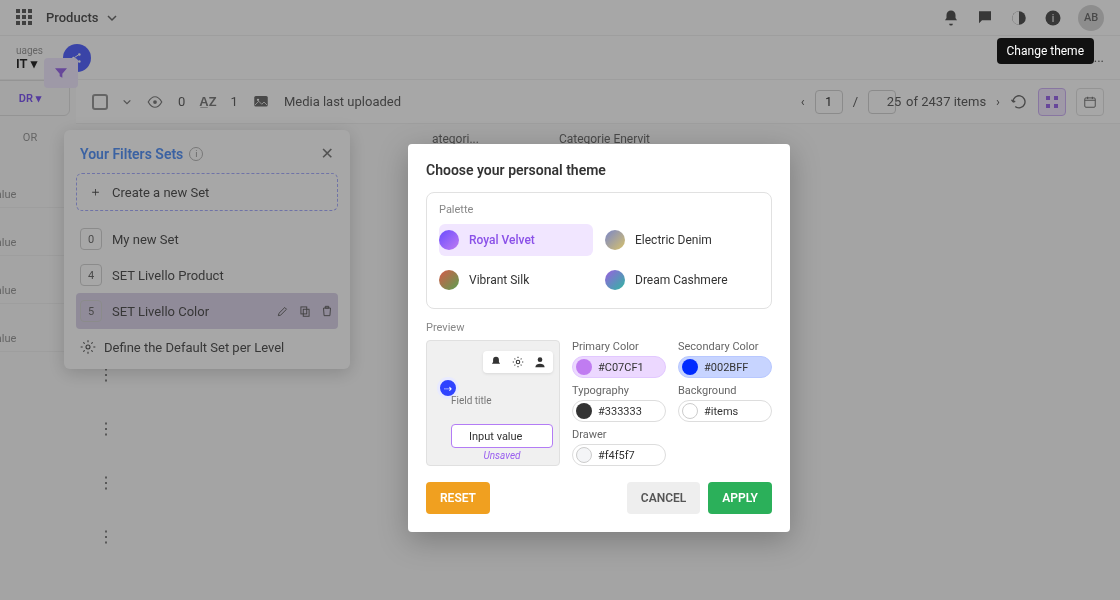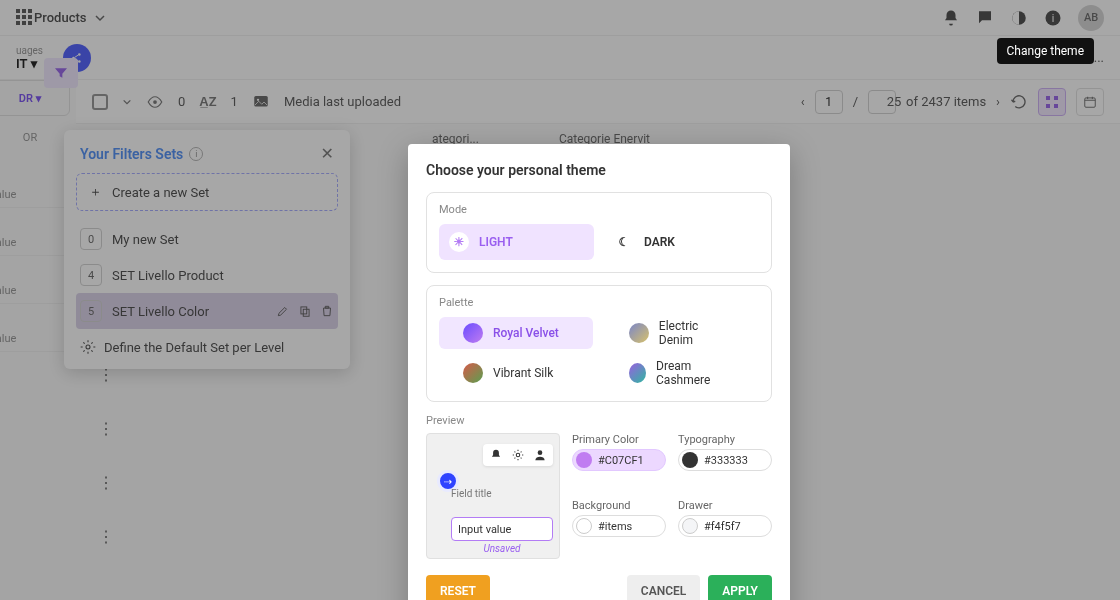--- a/index.html
+++ b/index.html
@@ -3,21 +3,21 @@
 <meta charset="utf-8">
 <style>
 * { box-sizing: border-box; margin: 0; padding: 0; font-family: -apple-system, BlinkMacSystemFont, "Segoe UI", Roboto, sans-serif; }
 html, body { width: 1120px; height: 600px; overflow: hidden; background: #fafafa; }
 .app { position: relative; width: 1120px; height: 600px; }
 
 
 .topbar { height: 36px; padding: 0 16px; display: flex; align-items: center; background: #fff; border-bottom: 1px solid #eee; }
 .topbar .apps-icon { width: 18px; height: 18px; background: #444; mask: none; display: grid; grid-template-columns: repeat(3,4px); grid-template-rows: repeat(3,4px); gap: 2px; background: none; }
 .apps-icon span { width:4px; height:4px; background:#444; }
-.top-title { font-size: 13px; font-weight: 500; color:#333; }
+.top-title { margin-left: 12px; font-size: 13px; font-weight: 500; color:#333; }
 .caret { margin-left: 8px; }
 .top-spacer { flex: 1; }
 .top-icons { display:flex; gap:16px; align-items:center; }
 .top-icons .ti { width:18px; height:18px; color:#333; }
 .avatar { width:26px; height:26px; border-radius:50%; background:#d0d0d0; display:flex; align-items:center; justify-content:center; font-size:11px; color:#555; font-weight:500; }
 
 
 .bar2 { height: 44px; padding:0 16px; display:flex; align-items:center; background:#fff; border-bottom:1px solid #eee; font-size:13px; color:#444; }
 .lang-block { display:flex; flex-direction:column; font-size:10px; color:#888; }
 .lang-sel { color:#000000; font-weight:600; font-size:13px; display:flex; align-items:center; }
@@ -73,33 +73,33 @@
 .modal h2 { font-size:14px; font-weight:600; margin-bottom:14px; }
 .panel { border:1px solid #e1e1e1; border-radius:8px; padding:10px 12px 12px; margin-bottom:12px; }
 .panel-label { font-size:11px; color:#888; margin-bottom:8px; }
 .mode-row { display:flex; gap:10px; }
 .mode-opt { flex:1; height:36px; border-radius:6px; display:flex; align-items:center; gap:10px; padding:0 10px; font-size:12px; font-weight:600; }
 .mode-opt.light { background:#f0e3ff; color:#9a5ff0; }
 .mode-opt .mode-ic { width:20px; height:20px; border-radius:50%; display:flex; align-items:center; justify-content:center; }
 .mode-opt.light .mode-ic { background:#fff; color:#b37cf5; }
 .mode-opt.dark { color:#333; }
 .palette-grid { display:grid; grid-template-columns:1fr 1fr; gap:8px 12px; }
-.pal-item { height:32px; border-radius:6px; display:flex; align-items:center; gap:10px; padding:0 24px; font-size:12px; }
+.pal-item { height:32px; border-radius:6px; display:flex; align-items:center; gap:10px; padding:0 0; font-size:12px; }
 .pal-item.sel { background:#f1e6ff; color:#8a50e8; font-weight:500; }
 .swatch { width:20px; height:20px; border-radius:50%; }
 
 .preview-label { font-size:11px; color:#888; margin-bottom:6px; }
 .preview-row { display:flex; gap:12px; }
 .mini-prev { width:134px; height:126px; background:#f0f0f0; border-radius:4px; position:relative; padding:6px; border:1px solid #e0e0e0; }
 .mini-top { position:absolute; top:10px; right:6px; background:#fff; border-radius:4px; padding:4px 6px; display:flex; gap:8px; box-shadow:0 1px 3px rgba(0,0,0,0.1); }
 .mini-ic { width:14px; height:14px; }
 .mini-blue { position:absolute; left:10px; top:36px; width:22px; height:22px; border-radius:50%; background:#2f43ff; border:3px solid #e8eaff; display:flex; align-items:center; justify-content:center; color:#fff; font-size:10px; }
 .mini-field { position:absolute; left:24px; top:54px; right:6px; }
 .mini-field .ft { font-size:10px; color:#777; margin-bottom:18px; }
-.mini-field .inp { height:24px; border:1px solid #b37cf5; border-radius:4px; background:#fff; font-size:11px; display:flex; align-items:center; padding:0 6px; }
+.mini-field .inp { height:24px; border:1px solid #b37cf5; border-radius:4px; background:#fff; font-size:11px; display:flex; align-items:center; padding:0 17px; }
 .mini-field .unsaved { text-align:center; font-size:10px; font-style:italic; color:#9a5ff0; margin-top:2px; }
 
 .color-cols { flex:1; display:grid; grid-template-columns:1fr 1fr; gap:6px 12px; }
 .color-item .cl { font-size:11px; color:#666; margin-bottom:3px; }
 .color-pill { height:22px; border-radius:12px; display:flex; align-items:center; gap:6px; padding:0 3px 0 3px; font-size:11px; border:1px solid #ddd; }
 .color-pill .dot { width:16px; height:16px; border-radius:50%; }
 .color-pill.primary { background:#ecd8ff; border-color:#e2c8ff; }
 .color-pill.secondary { background:#c7d4ff; border-color:#b8c8ff; }
 
 .modal-actions { display:flex; gap:8px; margin-top:16px; }
@@ -302,33 +302,20 @@
     </div>
   </div>
 
   <div class="scrim"></div>
 
   <div class="tooltip">Change theme</div>
 
   <div class="modal">
     <h2>Choose your personal theme</h2>
 
-    <div class="panel">
-      <div class="panel-label">Mode</div>
-      <div class="mode-row">
-        <div class="mode-opt light">
-          <span class="mode-ic">☀</span>
-          <span>LIGHT</span>
-        </div>
-        <div class="mode-opt dark">
-          <span class="mode-ic">☾</span>
-          <span>DARK</span>
-        </div>
-      </div>
-    </div>
 
     <div class="panel">
       <div class="panel-label">Palette</div>
       <div class="palette-grid">
         <div class="pal-item sel">
           <span class="swatch" style="background:linear-gradient(135deg,#6a4cff,#c07cf1)"></span>
           <span>Royal Velvet</span>
         </div>
         <div class="pal-item">
           <span class="swatch" style="background:linear-gradient(135deg,#7a86c9,#d8c26a)"></span>
@@ -370,20 +357,27 @@
       </div>
       <div class="color-cols">
         <div class="color-item">
           <div class="cl">Primary Color</div>
           <div class="color-pill primary">
               <span class="dot" style="background:#C07CF1"></span>
               <span>#C07CF1</span>
             </div>
         </div>
         <div class="color-item">
+          <div class="cl">Secondary Color</div>
+          <div class="color-pill secondary">
+              <span class="dot" style="background:#002BFF"></span>
+              <span>#002BFF</span>
+            </div>
+        </div>
+        <div class="color-item">
           <div class="cl">Typography</div>
           <div class="color-pill">
               <span class="dot" style="background:#333333"></span>
               <span>#333333</span>
             </div>
         </div>
         <div class="color-item">
           <div class="cl">Background</div>
           <div class="color-pill">
               <span class="dot" style="background:#ffffff;border:1px solid #ccc"></span>

